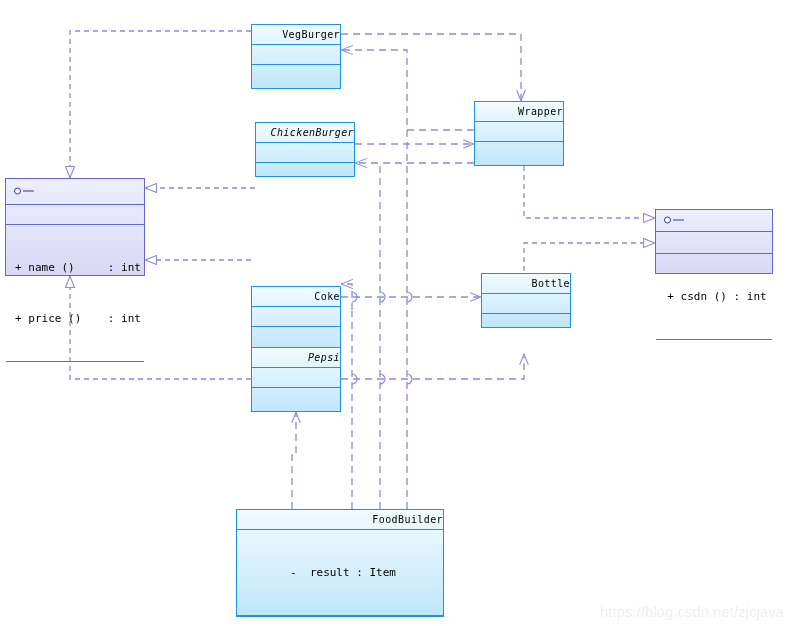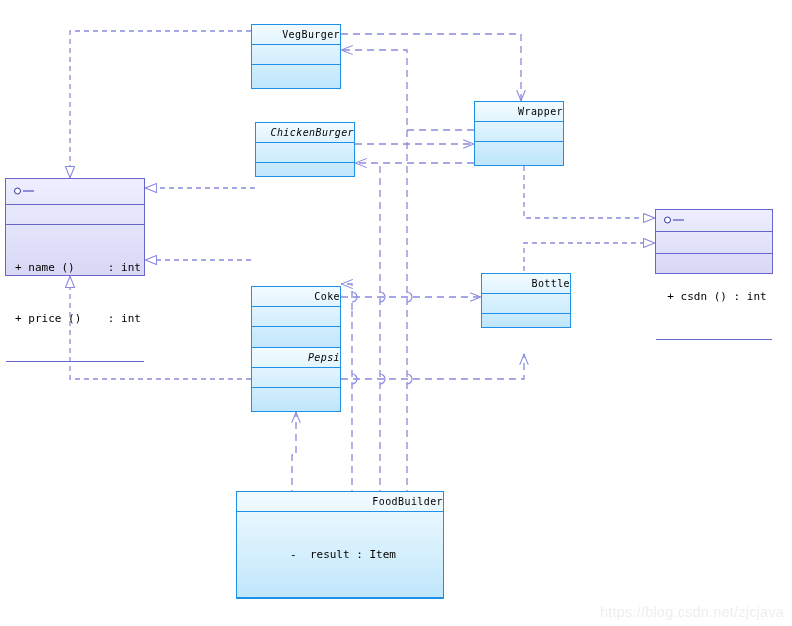--- a/index.html
+++ b/index.html
@@ -276,21 +276,21 @@
         <span class="c"></span><span class="l"></span>
       </span>
       
     </div>
     <div class="uml-row uml-empty" style="height:22px;"></div>
     <div class="uml-row uml-attrs">
       <div class="ln">+ csdn () : int</div>
     </div>
   </div>
 
-  <div class="uml-box" style="left:236px; top:491px; width:208px; height:108px;">
+  <div class="uml-box" style="left:236px; top:509px; width:208px; height:108px;">
     <div class="uml-row uml-name">FoodBuilder</div>
     <div class="uml-row uml-attrs">
       <div class="ln">-  result : Item</div>
     </div>
     <div class="uml-row uml-attrs">
       
       
       
       
     </div>

